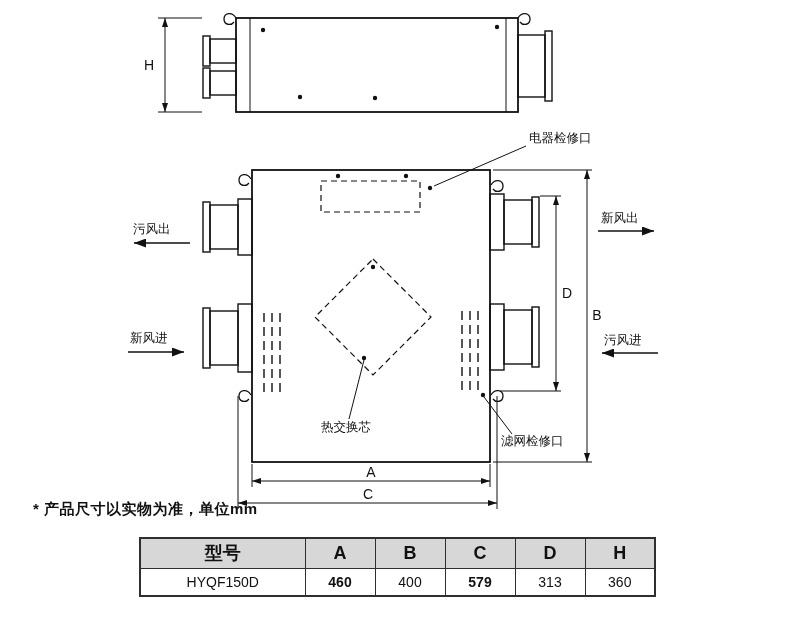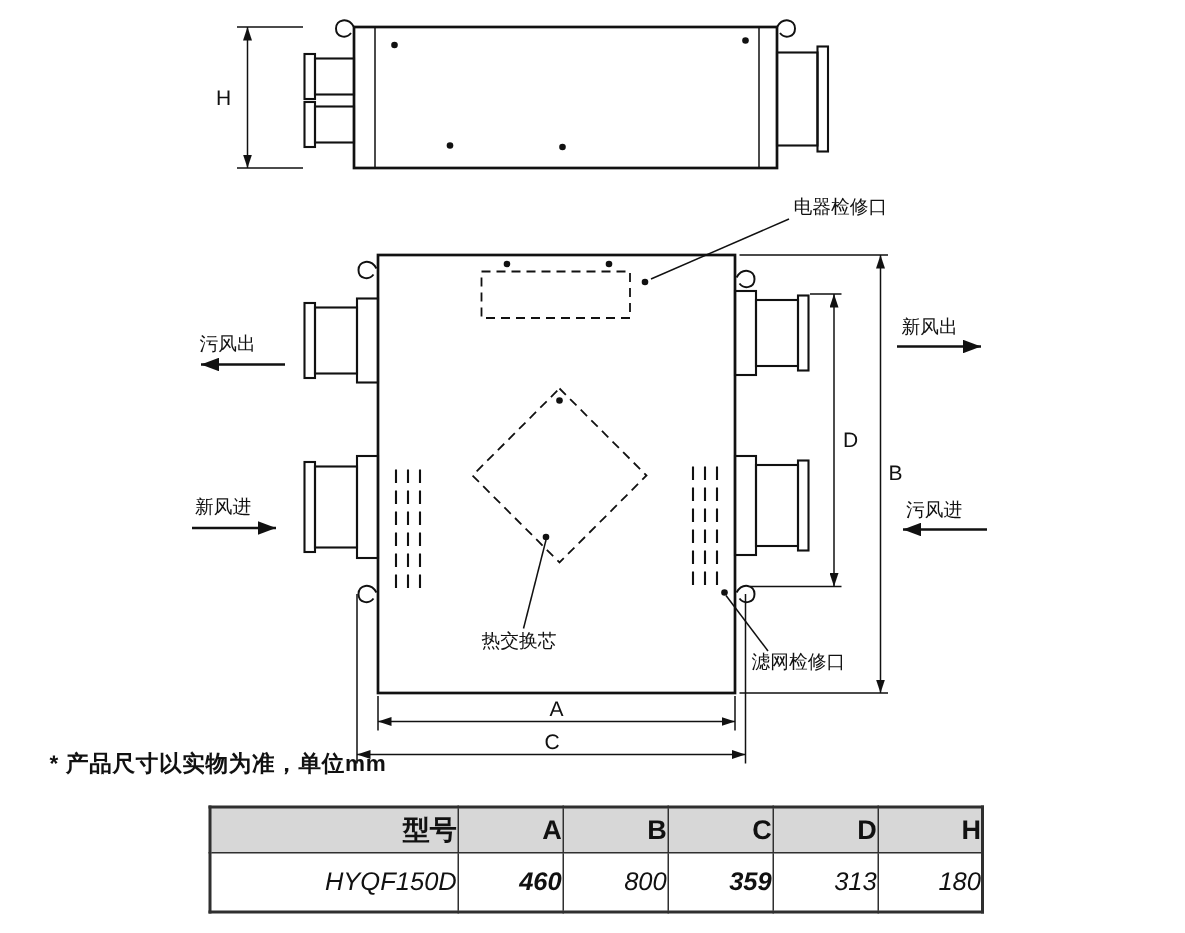--- a/index.html
+++ b/index.html
@@ -4,23 +4,23 @@
 <style>
   * { box-sizing: border-box; }
   html,body { margin:0; padding:0; background:#ffffff; }
   body { width:790px; height:622px; font-family:"Liberation Sans","DejaVu Sans",sans-serif; color:#111; }
   .stage { position:relative; width:790px; height:622px; background:#fff; overflow:hidden; }
   .drawing { position:absolute; left:0; top:0; }
   svg text { fill:#111; font-family:"Liberation Sans","DejaVu Sans",sans-serif; }
   .note { position:absolute; left:33px; top:500px; font-size:15px; font-weight:bold; letter-spacing:0.5px; }
   .dim-table { position:absolute; left:139px; top:537px; border-collapse:collapse; table-layout:fixed;
                border:2px solid #2f2f2f; background:#fff; }
-  .dim-table th, .dim-table td { border:1px solid #2f2f2f; text-align:right; vertical-align:middle; padding:0; }
+  .dim-table th, .dim-table td { border:1px solid #2f2f2f; text-align:center; vertical-align:middle; padding:0; }
   .dim-table th { background:#d7d7d7; font-size:18px; font-weight:bold; height:30px; }
-  .dim-table td { font-size:17px; height:40px;font-style:italic; }
+  .dim-table td { font-size:14px; height:28px; }
   .dim-table td.b { font-weight:bold; }
 </style>
 </head>
 <body>
 
 <div class="stage">
 
   <svg class="drawing" width="790" height="530" viewBox="0 0 790 530" xmlns="http://www.w3.org/2000/svg">
     <defs>
       <marker id="mdim" markerUnits="userSpaceOnUse" markerWidth="9" markerHeight="6" viewBox="0 0 9 6" refX="9" refY="3" orient="auto-start-reverse">
@@ -165,21 +165,21 @@
         <th>B</th>
         <th>C</th>
         <th>D</th>
         <th>H</th>
       </tr>
     </thead>
     <tbody>
       <tr>
         <td>HYQF150D</td>
         <td class="b">460</td>
-        <td>800</td>
-        <td class="b">359</td>
+        <td>400</td>
+        <td class="b">579</td>
         <td>313</td>
-        <td>180</td>
+        <td>360</td>
       </tr>
     </tbody>
   </table>
 
 </div>
 
 </body></html>

